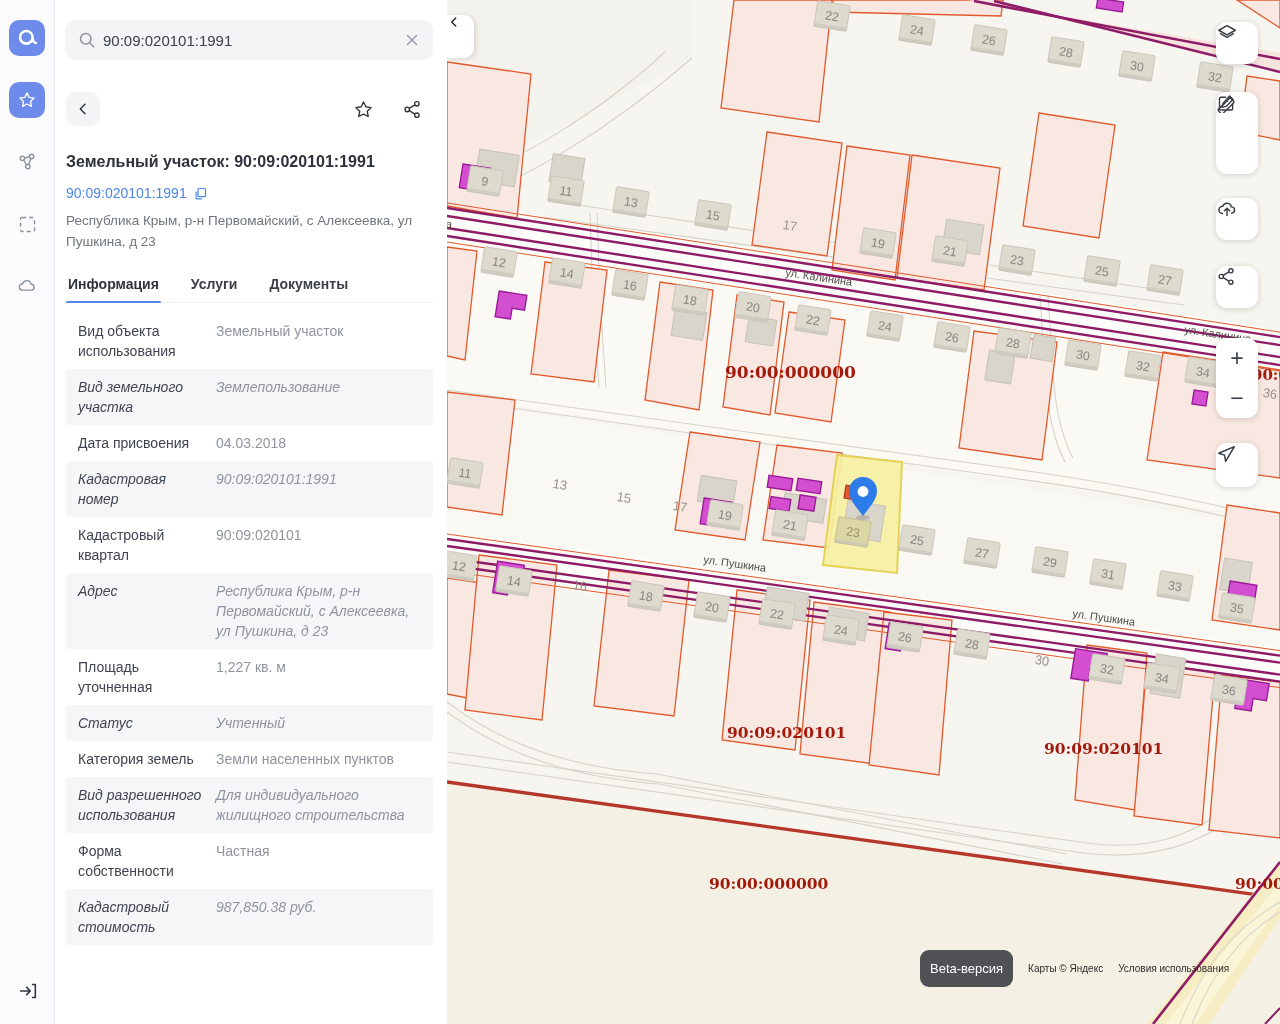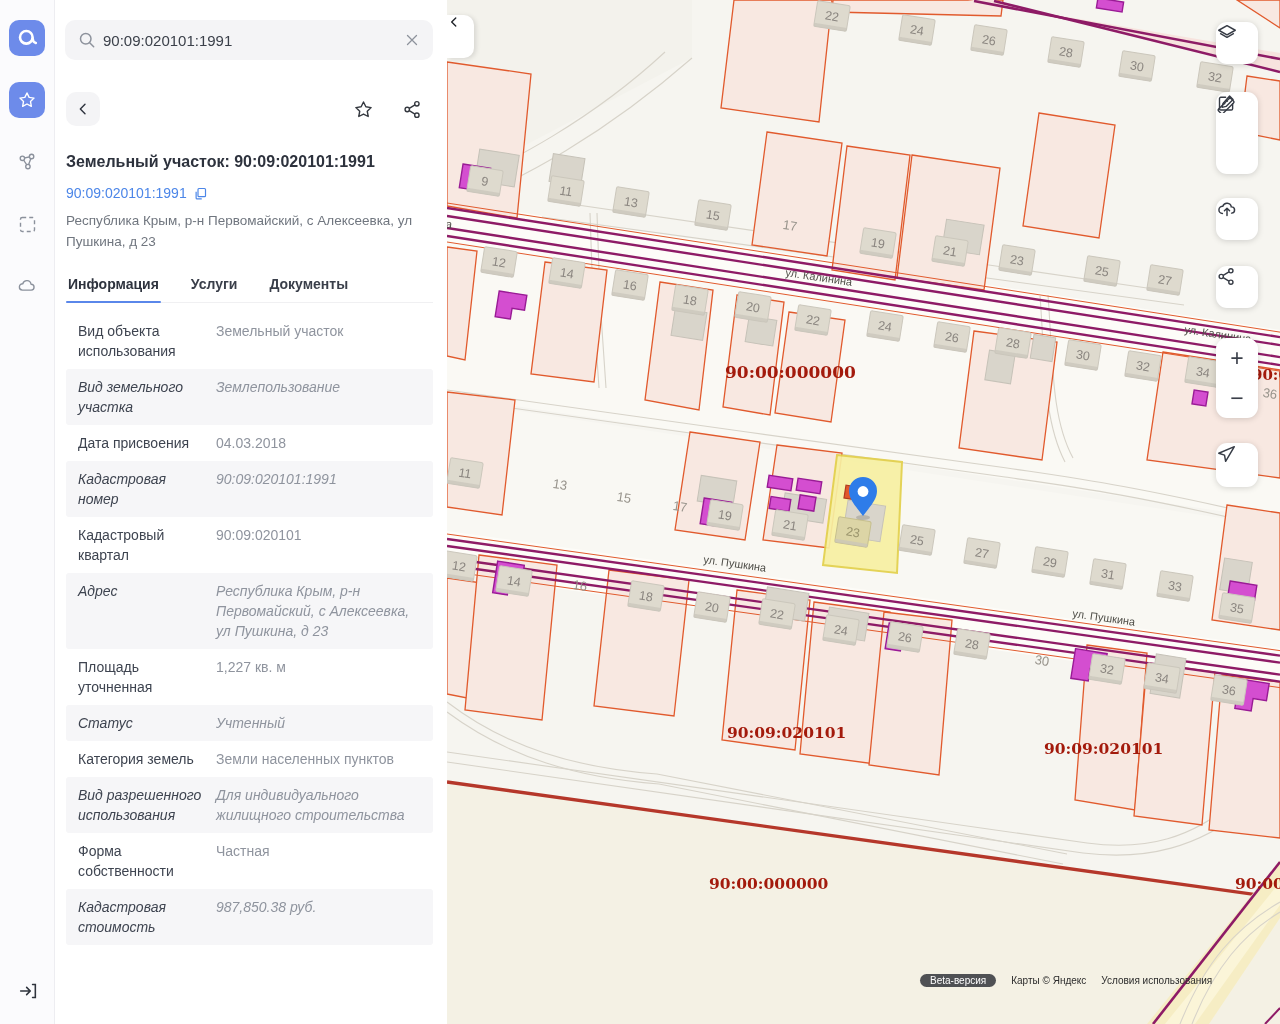--- a/index.html
+++ b/index.html
@@ -70,21 +70,21 @@
                   display:flex; align-items:center; justify-content:center; cursor:pointer; z-index:10; }
   .tools { position:absolute; right:22px; top:0; width:42px; z-index:10; }
   .tool { position:absolute; left:0; width:42px; background:#fff; border:none; border-radius:11px;
           box-shadow:0 1px 6px rgba(0,0,0,.16); display:flex; flex-direction:column;
           align-items:center; justify-content:center; cursor:pointer; }
   .tool .half { width:42px; height:40px; display:flex; align-items:center; justify-content:center; cursor:pointer; }
   .zoom-char { font-size:23px; color:#3a3f49; font-weight:400; line-height:1; }
 
   .attrib { position:absolute; left:473px; bottom:37px; display:flex; align-items:center;
             gap:15px; z-index:9; }
-  .beta-pill { background:rgba(56,58,64,.88); color:#fff; font-size:10px; padding:1px 10px;
+  .beta-pill { background:rgba(56,58,64,.88); color:#fff; font-size:13px; padding:11px 10px;
                border-radius:9px; }
   .attrib a { color:#2c2c2c; font-size:10px; text-decoration:none; }
 </style>
 </head>
 <body>
 
 <div class="rail">
   <div class="rail-btn blue rail-logo">
     <svg width="22" height="22" viewBox="0 0 22 22">
       <circle cx="10.3" cy="10.3" r="6.3" fill="none" stroke="#fff" stroke-width="2.6"></circle>
@@ -220,21 +220,21 @@
       </div>
       <div class="drow alt">
         <div class="dlabel">Вид разрешенного использования</div>
         <div class="dvalue">Для индивидуального жилищного строительства</div>
       </div>
       <div class="drow">
         <div class="dlabel">Форма собственности</div>
         <div class="dvalue">Частная</div>
       </div>
       <div class="drow alt">
-        <div class="dlabel">Кадастровая стоимость</div>
+        <div class="dlabel">Кадастровый стоимость</div>
         <div class="dvalue">987,850.38 руб.</div>
       </div>
     </div>
 </div>
 
 <div class="map">
   <div id="map-svg">
       <svg width="833" height="1024" viewBox="0 0 833 1024" xmlns="http://www.w3.org/2000/svg">
         <rect width="833" height="1024" fill="#f6f5f0"></rect>
         <polygon points="0,782 826,897 833,894 833,1024 0,1024" fill="#f4f1e4" stroke="none" stroke-width="1"></polygon>

